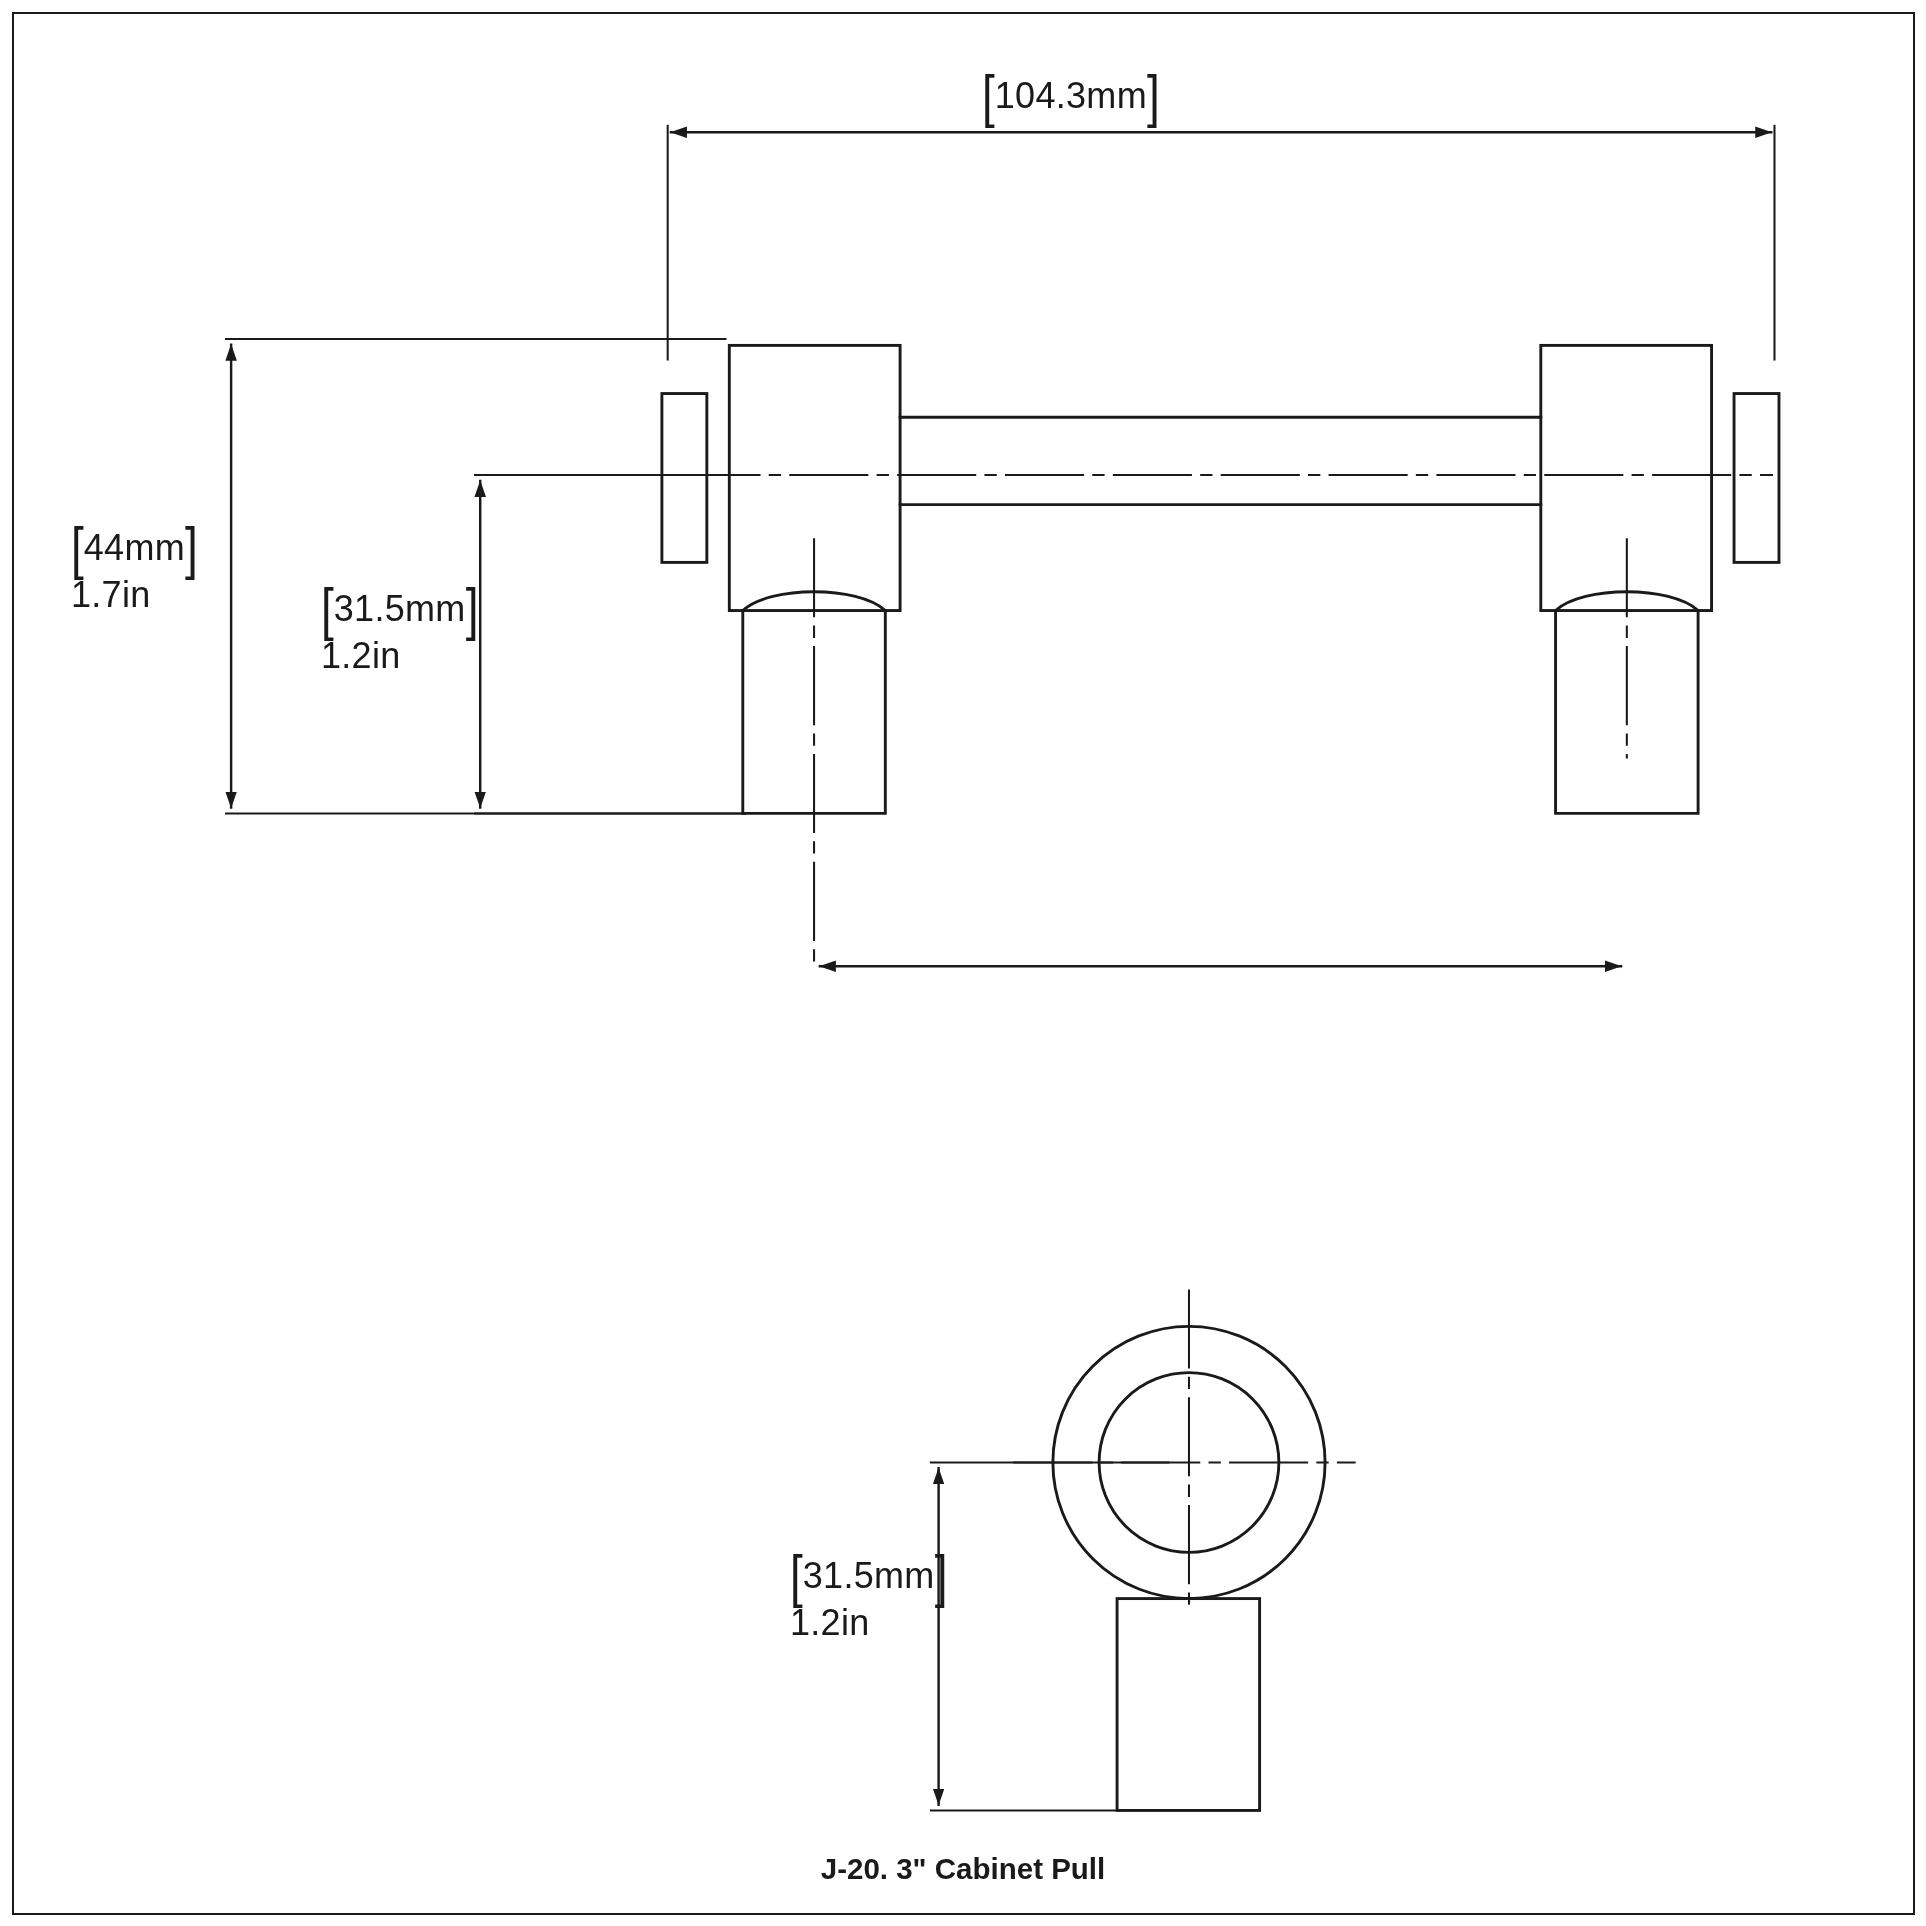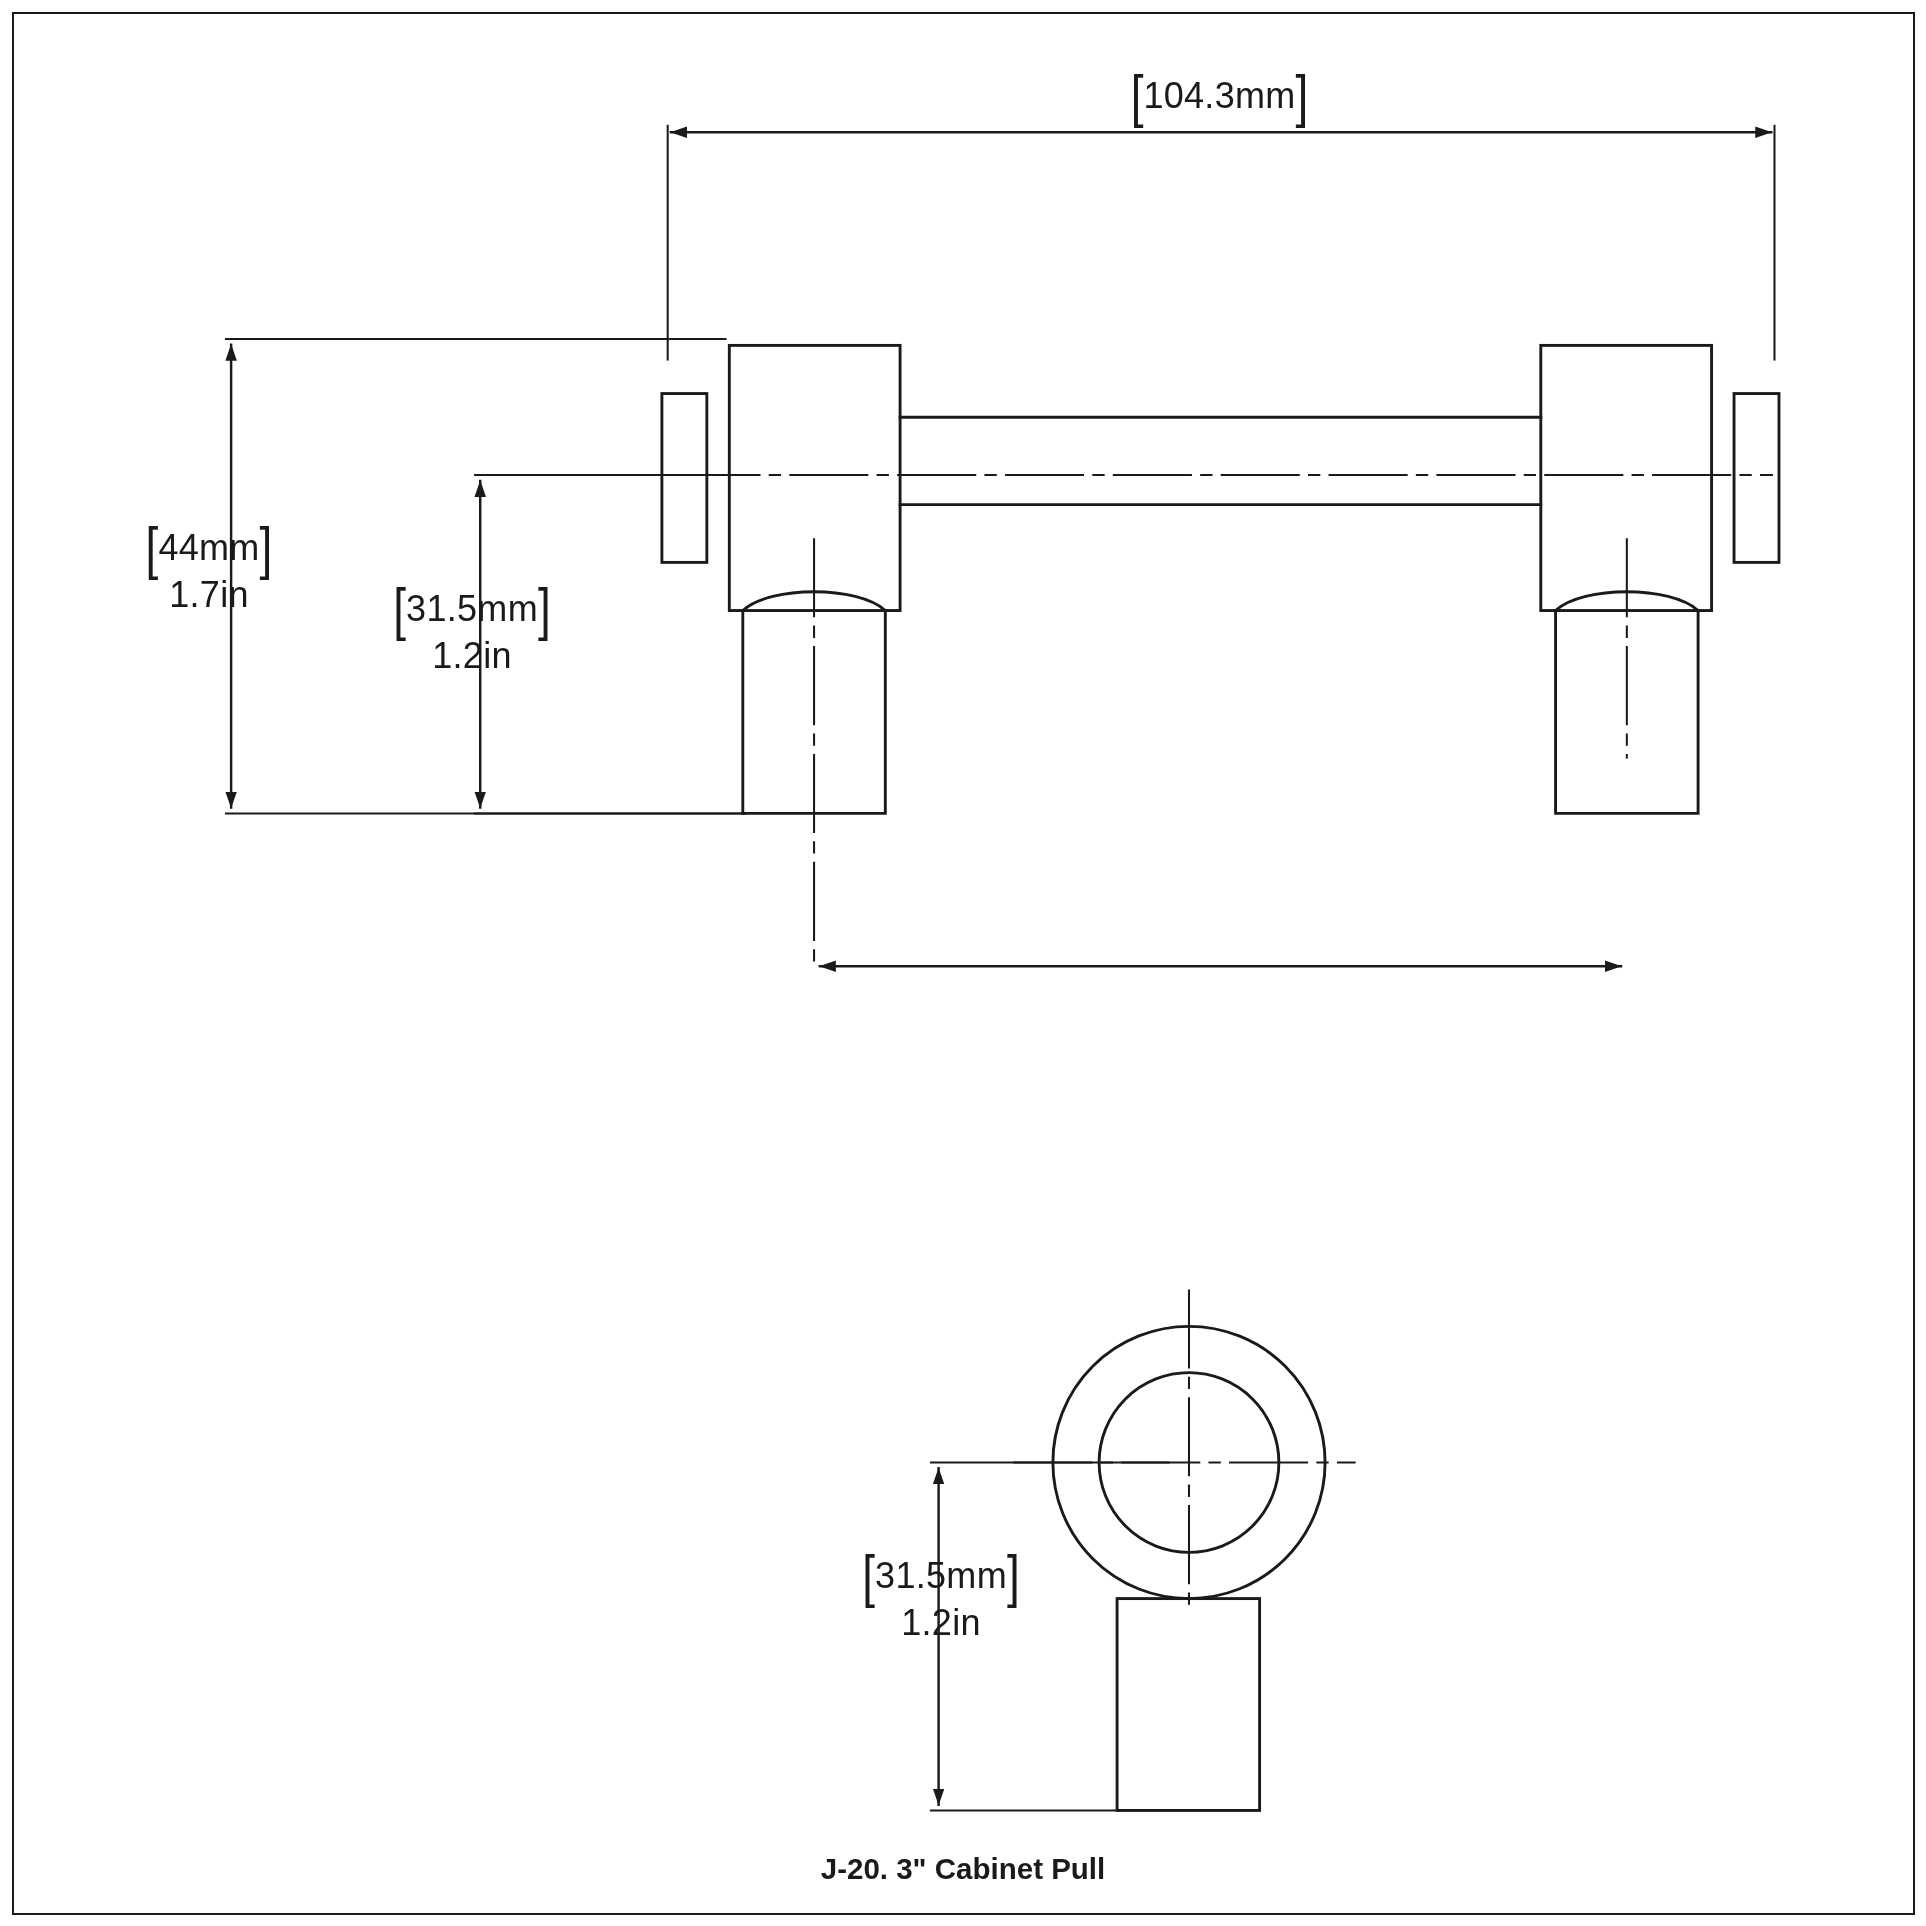--- a/index.html
+++ b/index.html
@@ -31,21 +31,20 @@
   }
   svg.draw {
     position: absolute;
     left: 0;
     top: 0;
     width: 1926px;
     height: 1926px;
   }
   .dimtext {
     position: absolute;
-    text-align: center;
     line-height: 1.12;
     white-space: nowrap;
     color: #1a1a1a;
   }
   .dimtext .mmline {
     font-size: 36px;
     letter-spacing: 0.3px;
   }
   .dimtext .inline {
     font-size: 36px;

